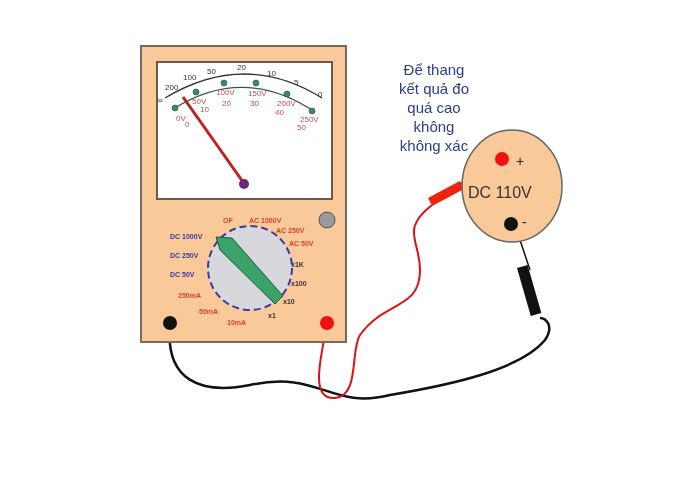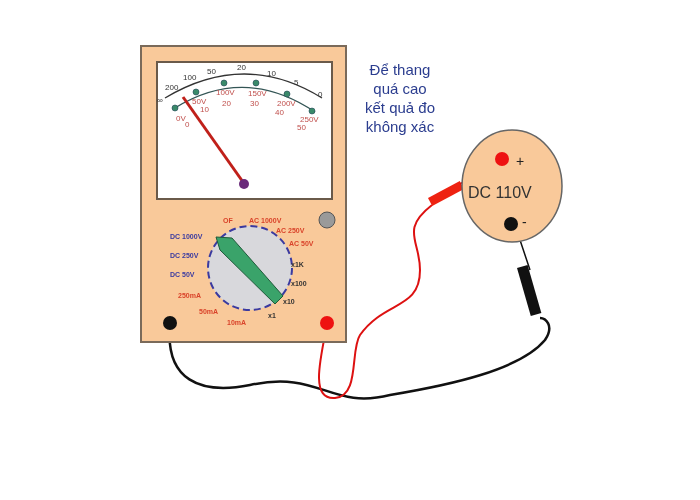--- a/index.html
+++ b/index.html
@@ -1,18 +1,18 @@
 <!DOCTYPE html>
 <html><head>
 <meta charset="utf-8">
 <style>
   html,body{margin:0;padding:0;background:#fff;}
   body{width:700px;height:500px;position:relative;overflow:hidden;font-family:"Liberation Sans",sans-serif;}
   svg{position:absolute;left:0;top:0;}
-  .caption{position:absolute;left:345px;top:60px;width:110px;text-align:center;color:#2b3d8f;font-size:15px;line-height:19px;}
+  .caption{position:absolute;left:345px;top:60px;width:110px;text-align:center;color:#2b3d8f;font-size:15px;line-height:19px;padding-left:34px;}
   .caption div{white-space:nowrap;}
 </style>
 </head>
 <body>
 
 <svg width="700" height="500" viewBox="0 0 700 500">
 
   <path d="M170 325 C165 380 200 395 250 385 C320 370 330 410 390 395 C450 385 520 370 545 340 C555 325 545 318 540 318" fill="none" stroke="#111" stroke-width="2.5"></path>
   <path d="M515 225 L530 270" stroke="#111" stroke-width="1.5"></path>
   <rect x="0" y="0" width="11" height="50" fill="#111" transform="translate(517 268) rotate(-16)"></rect>
@@ -86,16 +86,17 @@
   <ellipse cx="512" cy="186" rx="50" ry="56" fill="#f9c99a" stroke="#666" stroke-width="1.5"></ellipse>
   <circle cx="502" cy="159" r="7" fill="#e11"></circle>
   <circle cx="511" cy="224" r="7" fill="#111"></circle>
   <text x="468" y="198" font-size="16" fill="#333" font-family="Liberation Sans, sans-serif">DC 110V</text>
   <text x="516" y="166" font-size="14" fill="#222" font-family="Liberation Sans, sans-serif">+</text>
   <text x="522" y="227" font-size="14" fill="#222" font-family="Liberation Sans, sans-serif">-</text>
 </svg>
 
 <div class="caption">
   <div>Để thang</div>
+  <div>kết quả đo</div>
   <div>quá cao</div>
-  <div>kết quả đo</div>
+  <div>không</div>
   <div>không xác</div>
 </div>
 
 </body></html>

